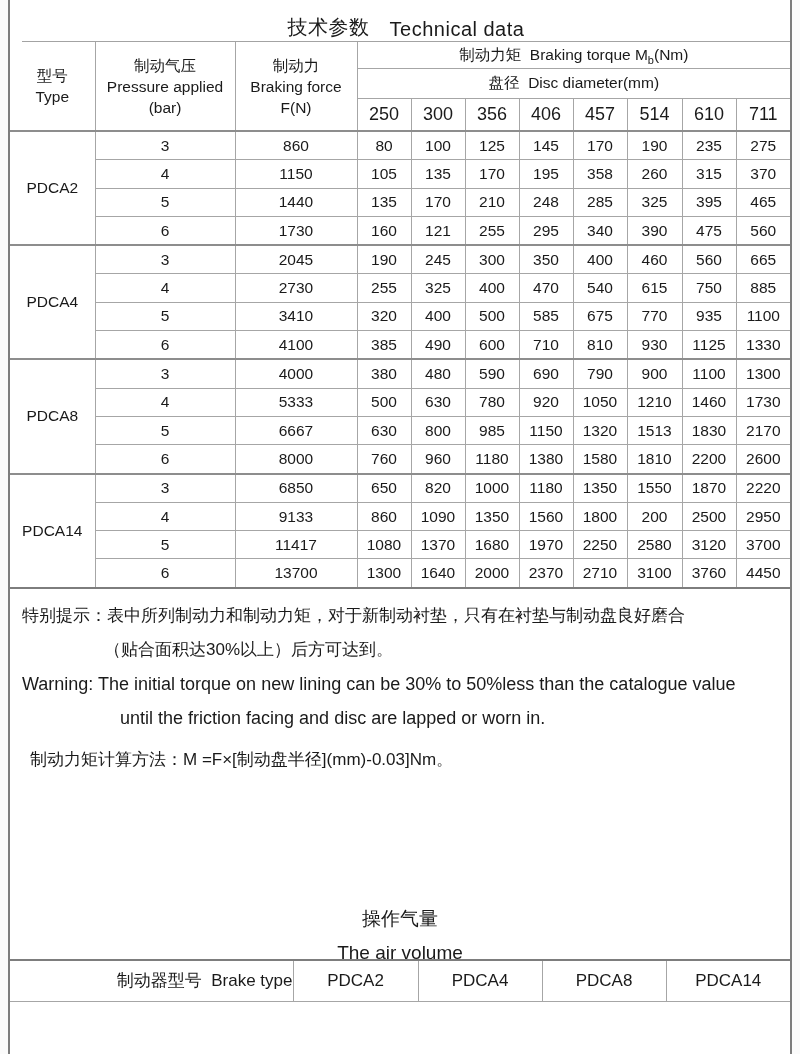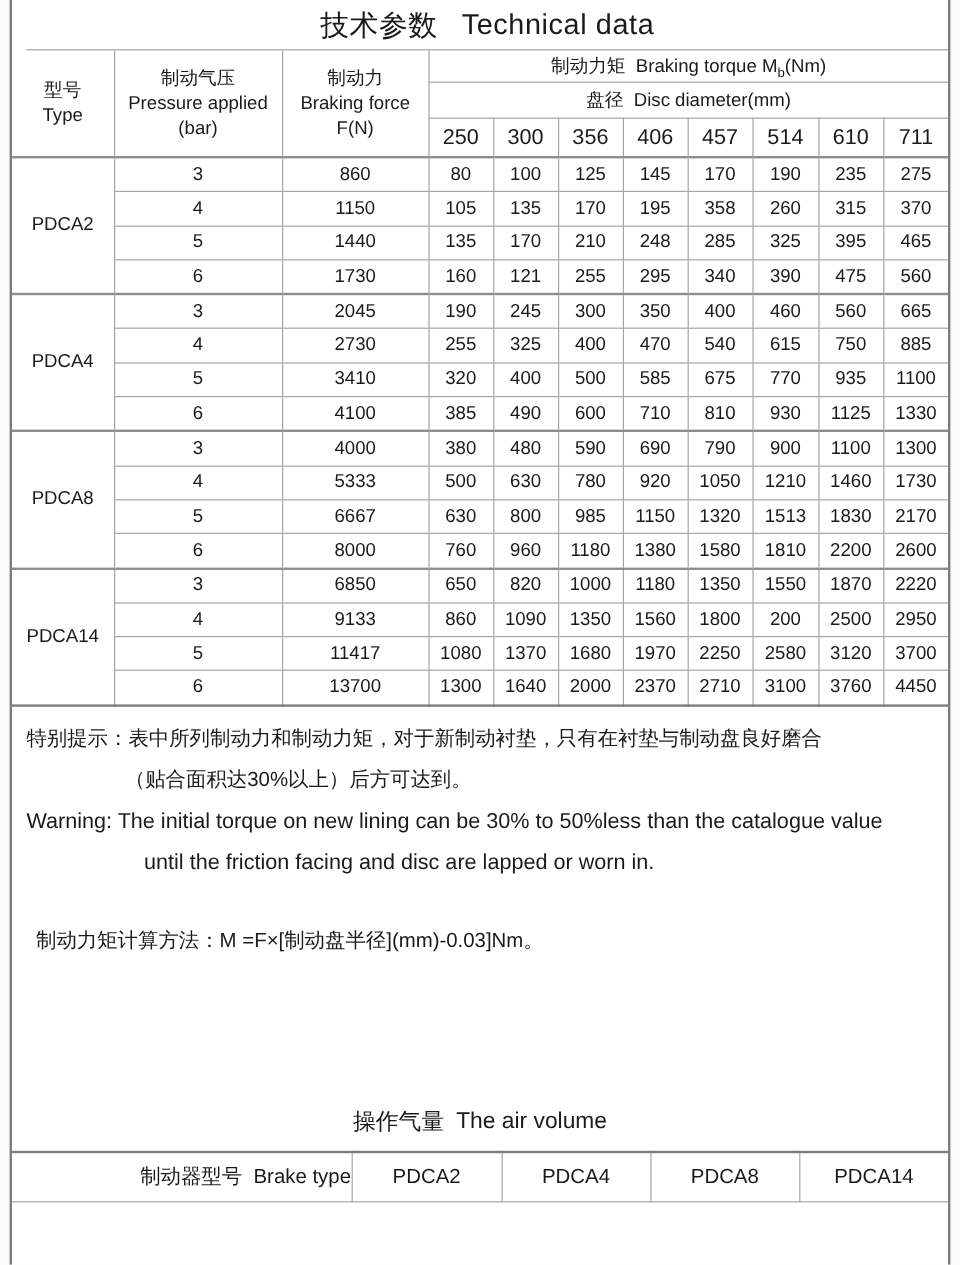--- a/index.html
+++ b/index.html
@@ -10,22 +10,22 @@
     -webkit-font-smoothing:antialiased;
   }
   .frame{
     margin-left:8px;width:784px;height:1054px;box-sizing:border-box;
     border-left:2px solid #7d7d7d;border-right:2px solid #7d7d7d;
     background:#fff;
   }
   
   .title-row{
     height:41px;border-bottom:1px solid #a3a3a3;
-    display:flex;align-items:center;justify-content:center;gap:20px;
-    font-size:24px;letter-spacing:.5px;margin-left:12px;
+    display:flex;align-items:flex-end;justify-content:center;gap:20px;
+    font-size:20px;letter-spacing:.5px;margin-left:12px;
   }
   
   table{border-collapse:collapse;table-layout:fixed;width:780px}
   .main th,.main td{
     border:1px solid #a6a6a6;text-align:center;vertical-align:middle;
     font-weight:400;padding:0;font-size:15.5px;white-space:nowrap;
   }
   .main thead tr:nth-child(1) th{border-top:none;height:26px}
   .main thead tr:nth-child(2) th{height:29px}
   .main thead tr:nth-child(3) th{height:31px;font-size:18px}
@@ -37,26 +37,26 @@
   .group-start td{border-top:2px solid #8d8d8d}
   .type-cell{font-size:15.5px}
   sub.unit-sub{font-size:11px;line-height:0}
   sup.unit-sup{font-size:11px;line-height:0}
   
   .notes{height:322px;box-sizing:border-box;padding:16px 12px 0 12px;font-size:17px}
   .note-line{line-height:22px;margin-bottom:12px;white-space:nowrap}
   .zh-indent{padding-left:82px}
   .en-warning{font-size:18px}
   .en-indent{padding-left:98px}
-  .formula-zh{margin-top:44px;padding-left:8px}
+  .formula-zh{margin-top:20px;padding-left:8px}
   .formula-en{padding-left:4px;font-size:17.5px}
   
   .air-title{
     height:48px;display:flex;align-items:center;justify-content:center;
-    gap:10px;font-size:19px;
+    gap:10px;font-size:19px;flex-direction:column;
   }
   .bottom{border-top:2px solid #7d7d7d}
   .bottom td{
     border:1px solid #a6a6a6;text-align:center;vertical-align:middle;
     font-size:17px;padding:0;white-space:nowrap;
   }
   .bottom tr > td:first-child{border-left:none}
   .bottom tr > td:last-child{border-right:none}
   .bottom tr:first-child td{border-top:none;height:45px}
   .bottom tr:last-child td{height:40px}

